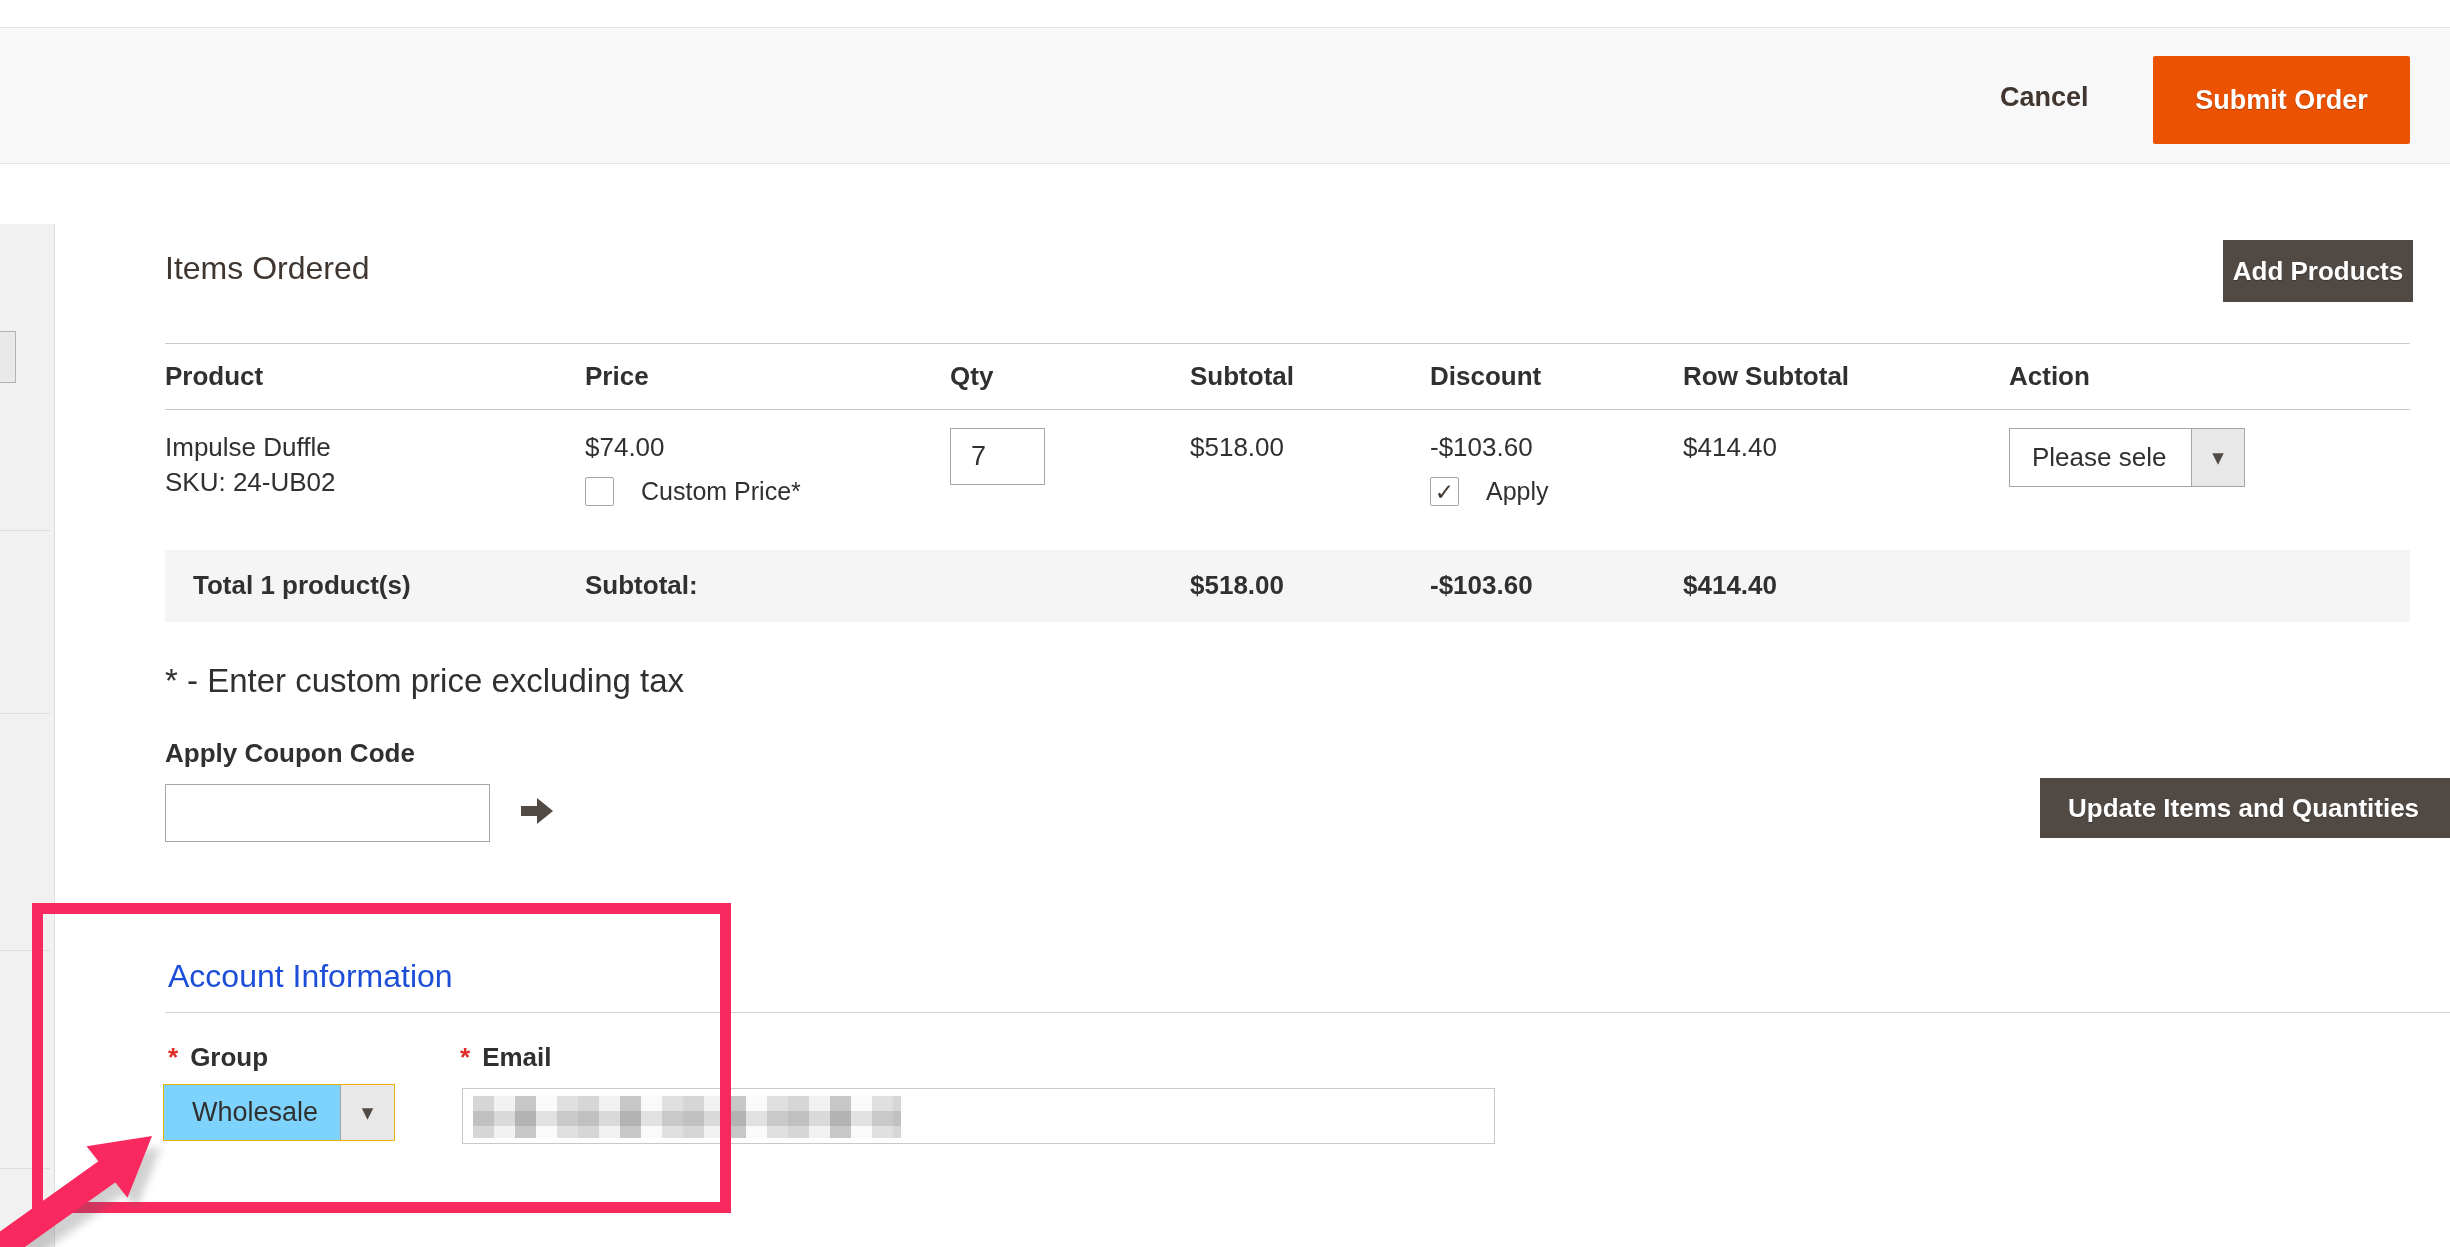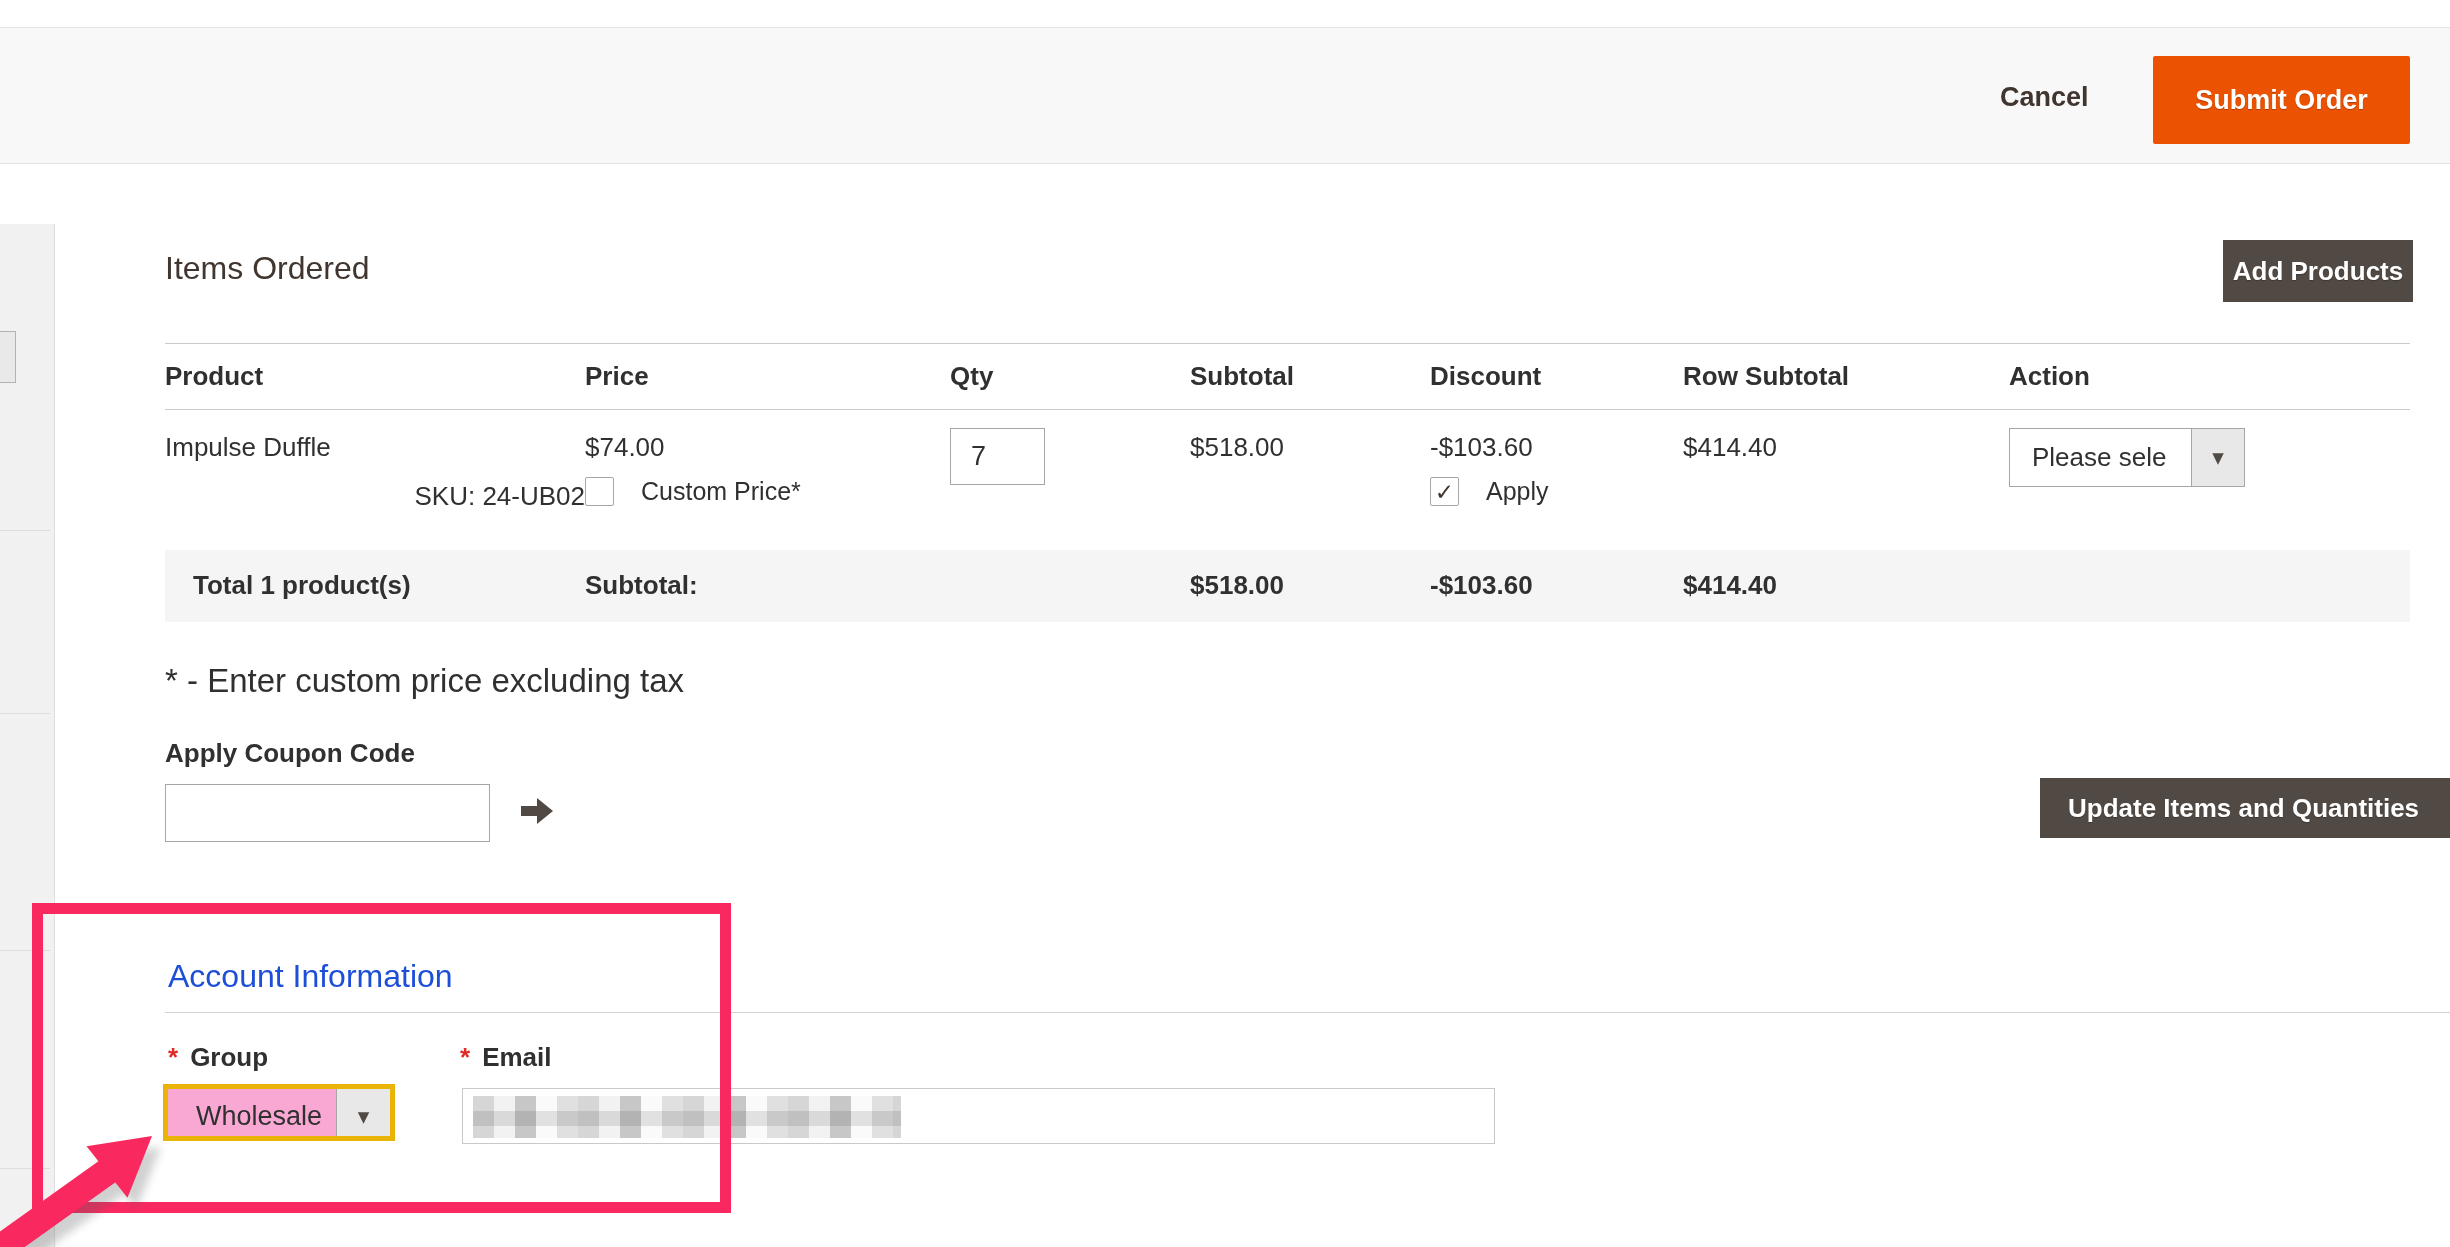--- a/index.html
+++ b/index.html
@@ -29,21 +29,21 @@
                       background:#514943; color:#ffffff; font-weight:700; font-size:26px;
                       display:flex; align-items:center; justify-content:center; cursor:pointer;
                       text-shadow:0 1px 1px rgba(0,0,0,.25); }
 
   table.items { position:absolute; left:165px; top:343px; width:2245px;
                 border-collapse:collapse; table-layout:fixed; }
   table.items th { height:66px; border-top:1px solid #cacaca; border-bottom:1px solid #cacaca;
                    font-size:26px; font-weight:700; color:#303030; text-align:left; vertical-align:middle; }
   table.items td { padding-top:22px; vertical-align:top; font-size:26px; color:#303030; }
   tr.item-row td { height:140px; }
-  .sku { margin-top:18px;text-align:right; }
+  .sku { margin-top:4px; }
   .chk-row { margin-top:14px; display:flex; align-items:center; gap:27px; }
   .checkbox { width:29px; height:29px; border:1px solid #a6a6a6; background:#fff; border-radius:2px;
               display:flex; align-items:center; justify-content:center; cursor:pointer;
               font-family:"DejaVu Sans", sans-serif; font-size:23px; color:#41362f; flex:0 0 auto; }
   .chk-label { font-size:25px; }
   .qty-input { width:95px; height:57px; border:1px solid #a6a6a6; font-size:27px; padding-left:20px;
                margin-top:-4px; color:#303030; font-family:"Liberation Sans",sans-serif; background:#fff; }
   .fake-select { position:relative; width:236px; height:59px; border:1px solid #a6a6a6; background:#fff;
                  margin-top:-4px; cursor:pointer; overflow:hidden; }
   .fake-select .sel-label { position:absolute; left:22px; top:0; line-height:57px; font-size:26px;
@@ -63,21 +63,21 @@
   .update-btn { position:absolute; left:2040px; top:778px; width:432px; height:60px; background:#514943;
                 color:#fff; font-weight:700; font-size:26px; display:flex; align-items:center;
                 padding-left:28px; cursor:pointer; text-shadow:0 1px 1px rgba(0,0,0,.25); white-space:nowrap; }
 
   
   .acct-title { position:absolute; left:168px; top:958px; font-size:32px; font-weight:400; color:#1d4ed8; }
   .acct-divider { position:absolute; left:165px; top:1012px; width:2285px; height:1px; background:#d4d4d4; }
   .field-label { position:absolute; top:1042px; font-size:26px; font-weight:700; color:#303030; }
   .req { color:#e02b27; margin-right:12px; font-weight:700; }
   .group-select { position:absolute; left:163px; top:1088px; width:232px; height:57px;
-                  border:5px solid #eab308; background:#f9a8d4; cursor:pointer; }
+                  border:1px solid #eab308; background:#7dd3fc; cursor:pointer; }
   .group-select .sel-label { position:absolute; left:28px; top:0; line-height:55px; font-size:27px; }
   .group-select .sel-arrow-box { width:54px; height:55px; }
   .email-input { position:absolute; left:462px; top:1088px; width:1033px; height:56px;
                  border:1px solid #c9c9c9; background:#fff; }
   .redacted { position:absolute; left:10px; top:7px; width:428px; height:42px;
               background:
                 repeating-linear-gradient(90deg, rgba(0,0,0,0.16) 0 21px, rgba(0,0,0,0.05) 21px 42px,
                   rgba(0,0,0,0.22) 42px 63px, rgba(0,0,0,0.02) 63px 84px, rgba(0,0,0,0.12) 84px 105px),
                 repeating-linear-gradient(0deg, rgba(255,255,255,0.55) 0 12px, rgba(0,0,0,0.10) 12px 27px,
                   rgba(255,255,255,0.35) 27px 42px); }

